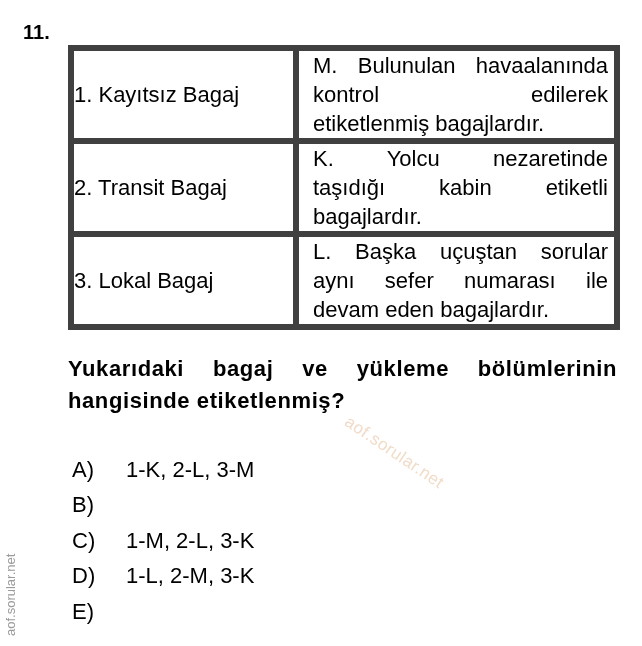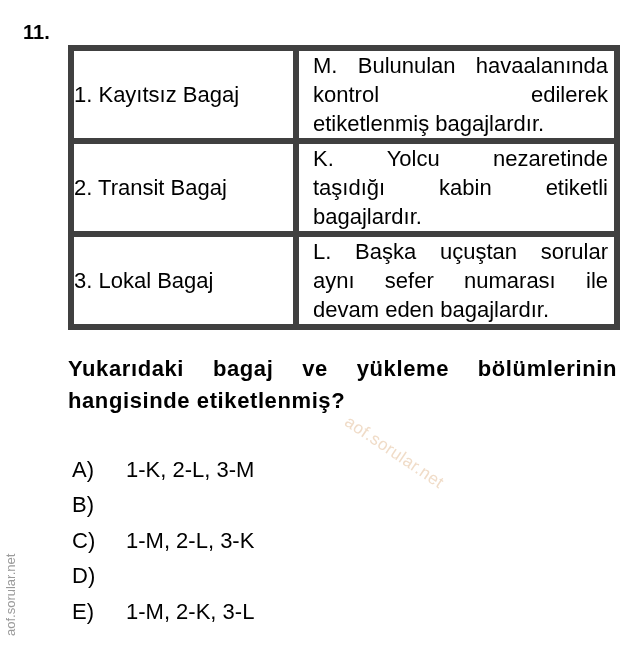--- a/index.html
+++ b/index.html
@@ -164,21 +164,21 @@
   </div>
   <div class="opt">
     <span class="letter">B)</span>
   </div>
   <div class="opt">
     <span class="letter">C)</span>
     <span>1-M, 2-L, 3-K</span>
   </div>
   <div class="opt">
     <span class="letter">D)</span>
+    <span>1-L, 2-M, 3-K</span>
   </div>
   <div class="opt">
     <span class="letter">E)</span>
-    <span>1-M, 2-K, 3-L</span>
   </div>
 </div>
 
 <div class="wm-diag">aof.sorular.net</div>
 <div class="wm-side">aof.sorular.net</div>
 
 </body></html>

